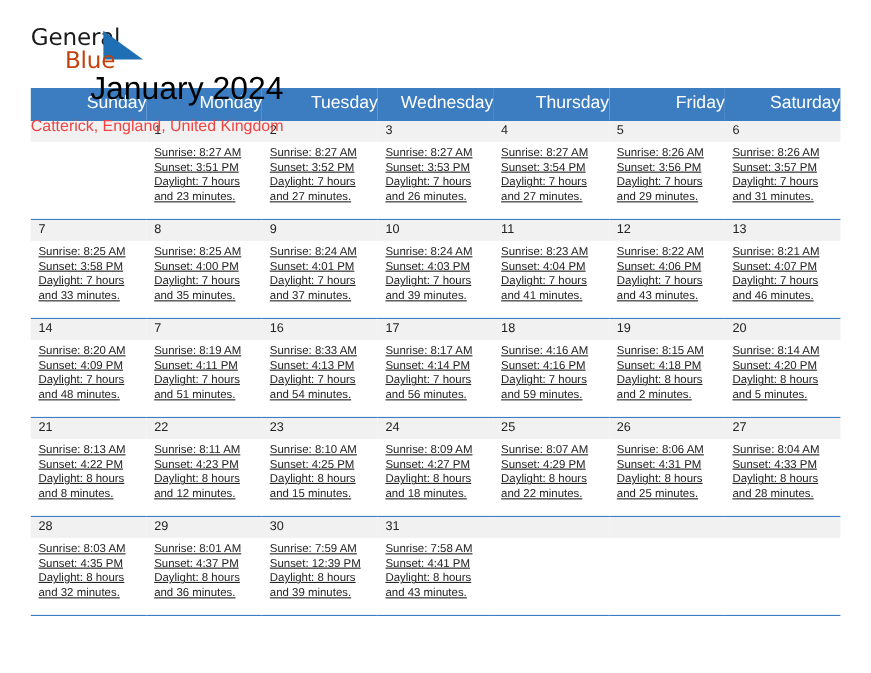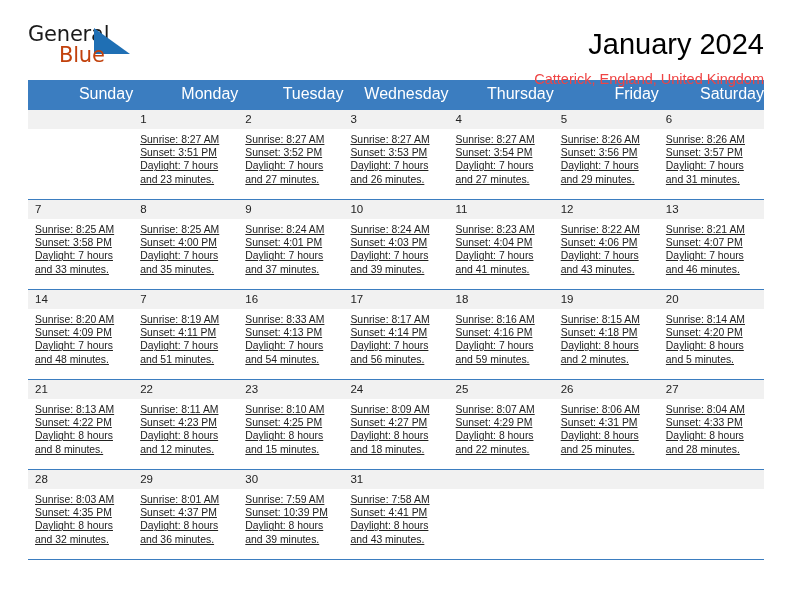--- a/index.html
+++ b/index.html
@@ -20,22 +20,23 @@
     height: 612px;
     box-sizing: border-box;
     padding: 0 28px;
   }
 
   
   .header {
     position: relative;
     height: 72px;
     display: flex;
-    align-items: center;
+    align-items: flex-start;
     justify-content: space-between;
+    flex-direction: column;
   }
   .logo {
     position: relative;
     margin-top: 22px;
     width: 120px;
     height: 50px;
   }
   .logo-general {
     position: absolute;
     left: 0;
@@ -331,21 +332,21 @@
             <div class="cellbody">
               <div>Sunrise: 8:17 AM</div>
               <div>Sunset: 4:14 PM</div>
               <div>Daylight: 7 hours</div>
               <div>and 56 minutes.</div>
             </div>
           </td>
           <td>
             <div class="daynum">18</div>
             <div class="cellbody">
-              <div>Sunrise: 8:16 AM</div>
+              <div>Sunrise: 4:16 AM</div>
               <div>Sunset: 4:16 PM</div>
               <div>Daylight: 7 hours</div>
               <div>and 59 minutes.</div>
             </div>
           </td>
           <td>
             <div class="daynum">19</div>
             <div class="cellbody">
               <div>Sunrise: 8:15 AM</div>
               <div>Sunset: 4:18 PM</div>
@@ -444,21 +445,21 @@
               <div>Sunrise: 8:01 AM</div>
               <div>Sunset: 4:37 PM</div>
               <div>Daylight: 8 hours</div>
               <div>and 36 minutes.</div>
             </div>
           </td>
           <td>
             <div class="daynum">30</div>
             <div class="cellbody">
               <div>Sunrise: 7:59 AM</div>
-              <div>Sunset: 10:39 PM</div>
+              <div>Sunset: 12:39 PM</div>
               <div>Daylight: 8 hours</div>
               <div>and 39 minutes.</div>
             </div>
           </td>
           <td>
             <div class="daynum">31</div>
             <div class="cellbody">
               <div>Sunrise: 7:58 AM</div>
               <div>Sunset: 4:41 PM</div>
               <div>Daylight: 8 hours</div>

